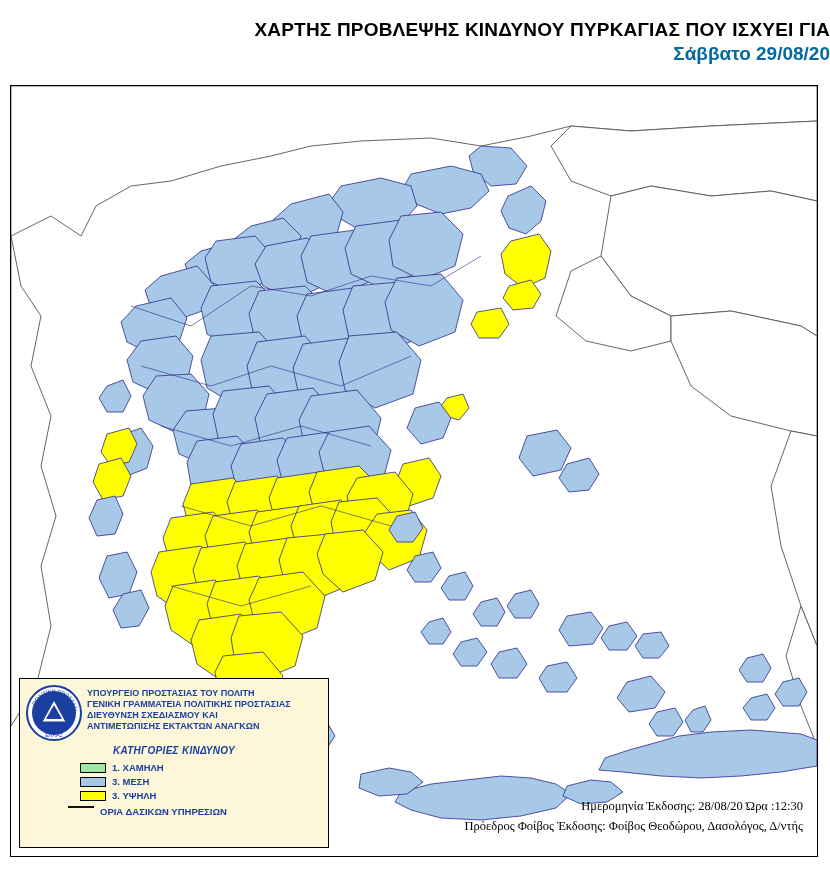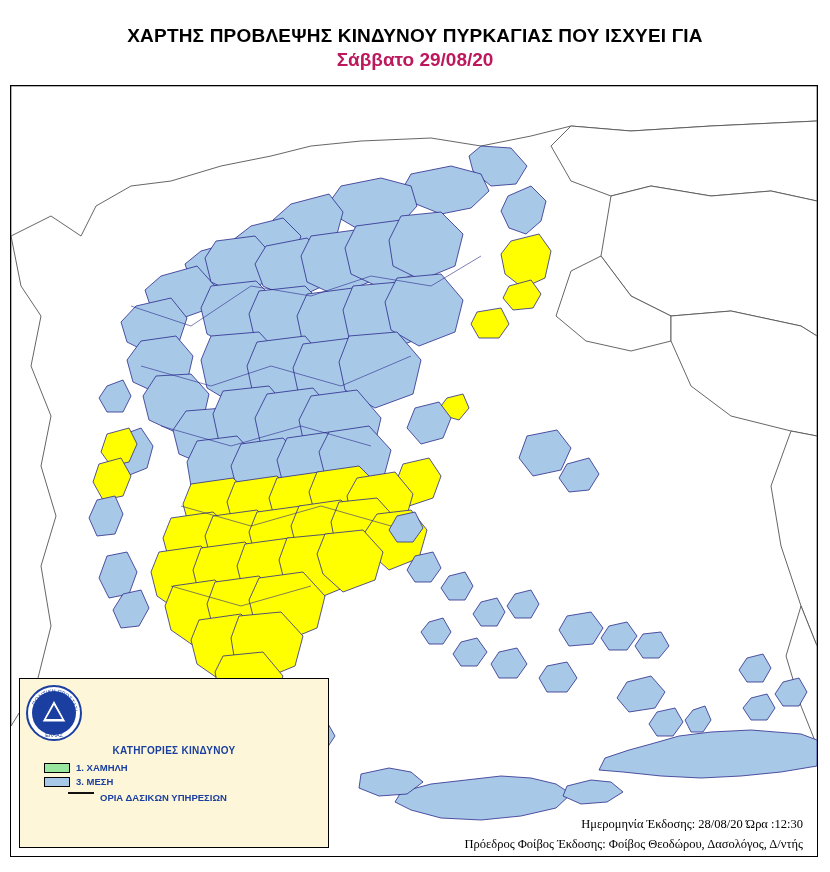--- a/index.html
+++ b/index.html
@@ -10,34 +10,34 @@
   body {
     width: 830px;
     height: 872px;
     font-family: "Liberation Sans", sans-serif;
     position: relative;
     overflow: hidden;
   }
 
   #title-block {
     width: 830px;
-    padding-top: 24px;
-    text-align: center;
+    padding-top: 18px;
+    text-align: right;
   }
   #title-line1 {
     font-size: 19px;
     font-weight: bold;
     color: #000000;
     letter-spacing: 0.2px;
     line-height: 24px;
   }
   #title-line2 {
     font-size: 19px;
     font-weight: bold;
-    color: #be185d;
+    color: #0369a1;
     line-height: 24px;
   }
 
   #map-frame {
     position: absolute;
     left: 10px;
     top: 85px;
     width: 808px;
     height: 772px;
     border: 1px solid #000000;
@@ -88,24 +88,25 @@
     line-height: 11px;
     white-space: nowrap;
   }
   #legend-title {
     text-align: center;
     font-size: 10px;
     font-weight: bold;
     color: #1a3fa0;
     margin-top: 3px;
     letter-spacing: 0.3px;
+    font-style: italic;
   }
   #legend-items {
     margin-top: 5px;
-    padding-left: 24px;
+    padding-left: 60px;
   }
   .legend-row {
     display: flex;
     align-items: center;
     height: 13px;
     margin-bottom: 1px;
   }
   .swatch {
     width: 26px;
     height: 10px;
@@ -130,21 +131,21 @@
     height: 0;
     border-top: 2px solid #111111;
     margin-right: 6px;
     flex: 0 0 26px;
   }
 
   
   #footer-credits {
     position: absolute;
     right: 14px;
-    bottom: 2px;
+    bottom: 20px;
     text-align: right;
   }
   .credit-line {
     font-size: 12.5px;
     color: #000000;
     line-height: 20px;
     font-family: "Liberation Serif", serif;
     white-space: nowrap;
   }
 </style>
@@ -300,32 +301,42 @@
           <circle cx="29" cy="29" r="22" fill="#1a3fa0"></circle>
           <polygon points="29,16 41,38 17,38" fill="#ffffff" stroke="#1a3fa0" stroke-width="1"></polygon>
           <polygon points="29,21 37,35 21,35" fill="#1a3fa0"></polygon>
           <path id="arcTop" d="M9,29 A20,20 0 0,1 49,29" fill="none"></path>
           <text font-size="5.4" fill="#1a3fa0" font-family="Liberation Sans, sans-serif">
             <textPath href="#arcTop" startOffset="12%">ΠΟΛΙΤΙΚΗ ΠΡΟΣΤΑΣΙΑ</textPath>
           </text>
           <text x="29" y="53" font-size="5.4" fill="#1a3fa0" text-anchor="middle" font-family="Liberation Sans, sans-serif">ΕΛΛΑΣ</text>
         </svg>
       </div>
+      <div id="org-lines">
+        <div class="org-line">ΥΠΟΥΡΓΕΙΟ ΠΡΟΣΤΑΣΙΑΣ ΤΟΥ ΠΟΛΙΤΗ</div>
+        <div class="org-line">ΓΕΝΙΚΗ ΓΡΑΜΜΑΤΕΙΑ ΠΟΛΙΤΙΚΗΣ ΠΡΟΣΤΑΣΙΑΣ</div>
+        <div class="org-line">ΔΙΕΥΘΥΝΣΗ ΣΧΕΔΙΑΣΜΟΥ ΚΑΙ</div>
+        <div class="org-line">ΑΝΤΙΜΕΤΩΠΙΣΗΣ ΕΚΤΑΚΤΩΝ ΑΝΑΓΚΩΝ</div>
+      </div>
     </div>
 
     <div id="legend-title">ΚΑΤΗΓΟΡΙΕΣ ΚΙΝΔΥΝΟΥ</div>
 
     <div id="legend-items">
       <div class="legend-row">
         <span class="swatch" style="background:#9ae8a0"></span>
         <span class="legend-label">1. ΧΑΜΗΛΗ</span>
       </div>
       <div class="legend-row">
         <span class="swatch" style="background:#a8c8e8"></span>
         <span class="legend-label">3. ΜΕΣΗ</span>
+      </div>
+      <div class="legend-row">
+        <span class="swatch" style="background:#ffff00"></span>
+        <span class="legend-label">3. ΥΨΗΛΗ</span>
       </div>
     </div>
 
     <div id="legend-boundary-row">
       <span class="line-swatch"></span>
       <span class="legend-label">ΟΡΙΑ ΔΑΣΙΚΩΝ ΥΠΗΡΕΣΙΩΝ</span>
     </div>
   </div>
 
   <div id="footer-credits">

